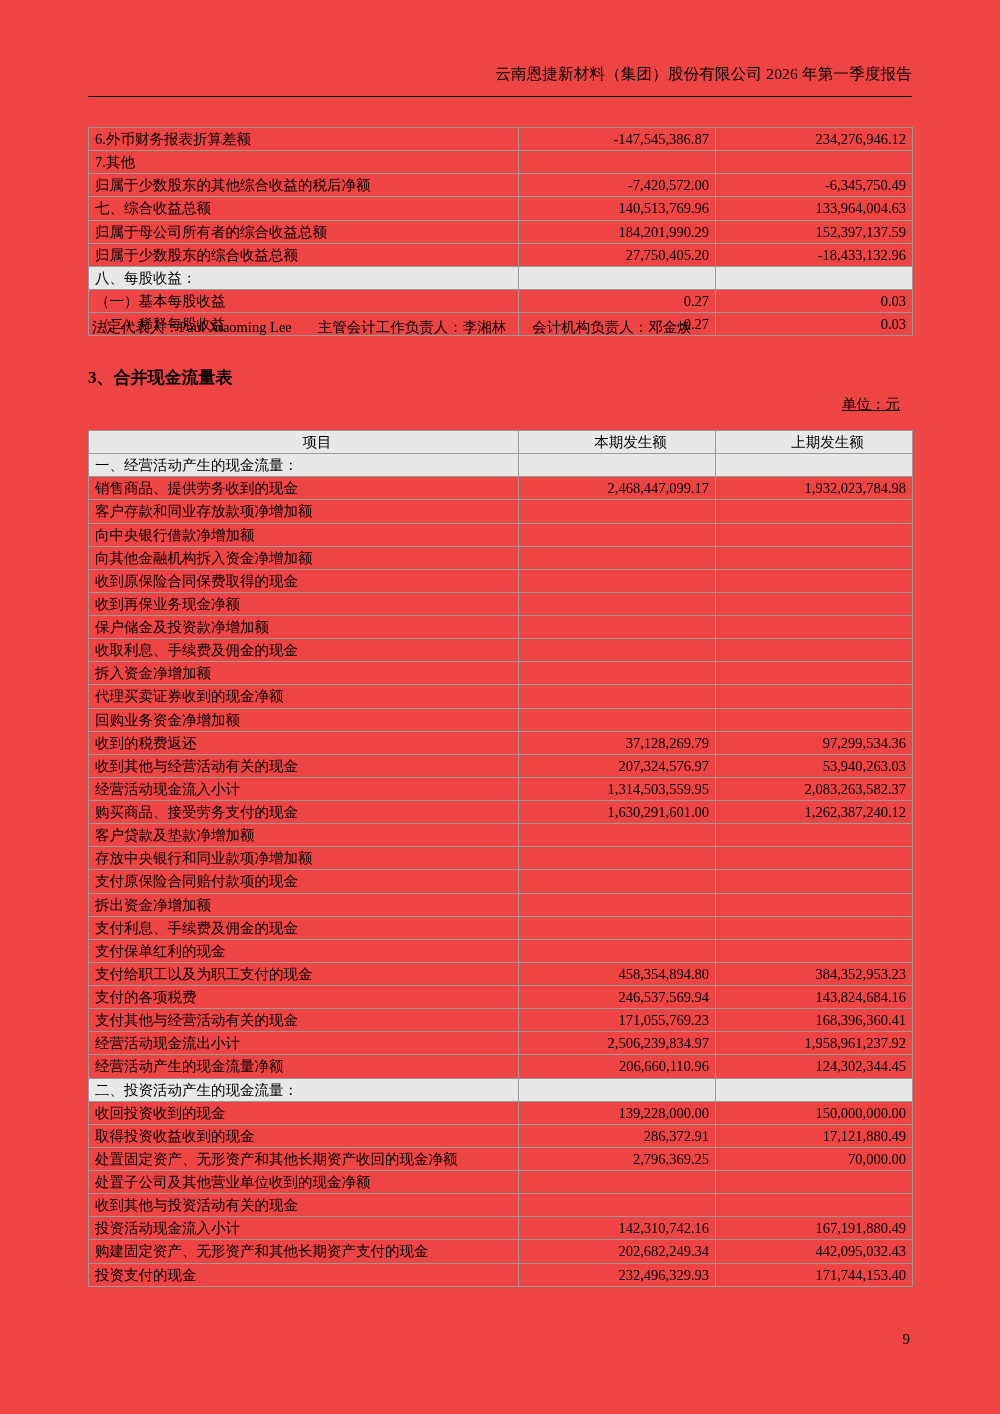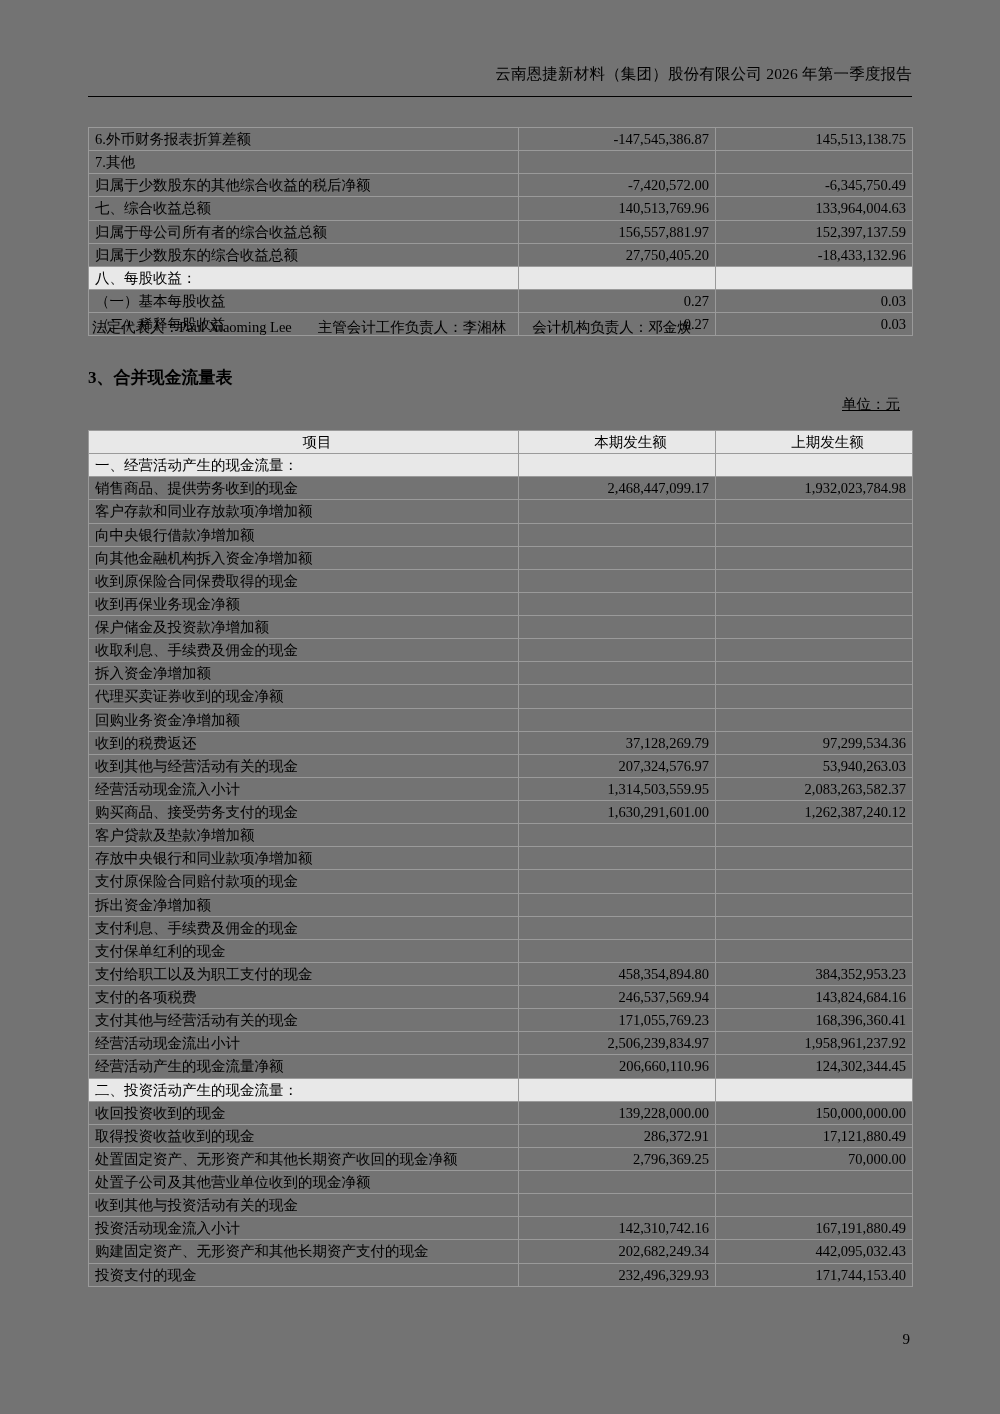--- a/index.html
+++ b/index.html
@@ -3,21 +3,21 @@
 <meta charset="utf-8">
 <style>
   html, body {
     margin: 0;
     padding: 0;
     background: #8c8c8c;
   }
   .page {
     width: 1000px;
     height: 1414px;
-    background: #737373;
+    background: #ef4444;
     position: relative;
     margin: 0 auto;
     font-family: "Liberation Serif", "DejaVu Serif", serif;
     color: #000;
     box-sizing: border-box;
   }
   .header {
     position: absolute;
     top: 64px;
     left: 88px;
@@ -117,40 +117,40 @@
     <table class="fin">
       <colgroup>
         <col class="col-item">
           <col class="col-num">
           <col class="col-num">
       </colgroup>
       <tbody id="top-body">
           <tr>
             <td class="ind2">6.外币财务报表折算差额</td>
             <td class="num">-147,545,386.87</td>
-            <td class="num">145,513,138.75</td>
+            <td class="num">234,276,946.12</td>
           </tr>
           <tr>
             <td class="ind2">7.其他</td>
             <td class="num"></td>
             <td class="num"></td>
           </tr>
           <tr>
             <td class="ind1">归属于少数股东的其他综合收益的税后净额</td>
             <td class="num">-7,420,572.00</td>
             <td class="num">-6,345,750.49</td>
           </tr>
           <tr>
             <td class="ind0">七、综合收益总额</td>
             <td class="num">140,513,769.96</td>
             <td class="num">133,964,004.63</td>
           </tr>
           <tr>
             <td class="ind1">归属于母公司所有者的综合收益总额</td>
-            <td class="num">156,557,881.97</td>
+            <td class="num">184,201,990.29</td>
             <td class="num">152,397,137.59</td>
           </tr>
           <tr>
             <td class="ind1">归属于少数股东的综合收益总额</td>
             <td class="num">27,750,405.20</td>
             <td class="num">-18,433,132.96</td>
           </tr>
           <tr>
             <td class="ind0 shade">八、每股收益：</td>
             <td class="num shade"></td>

